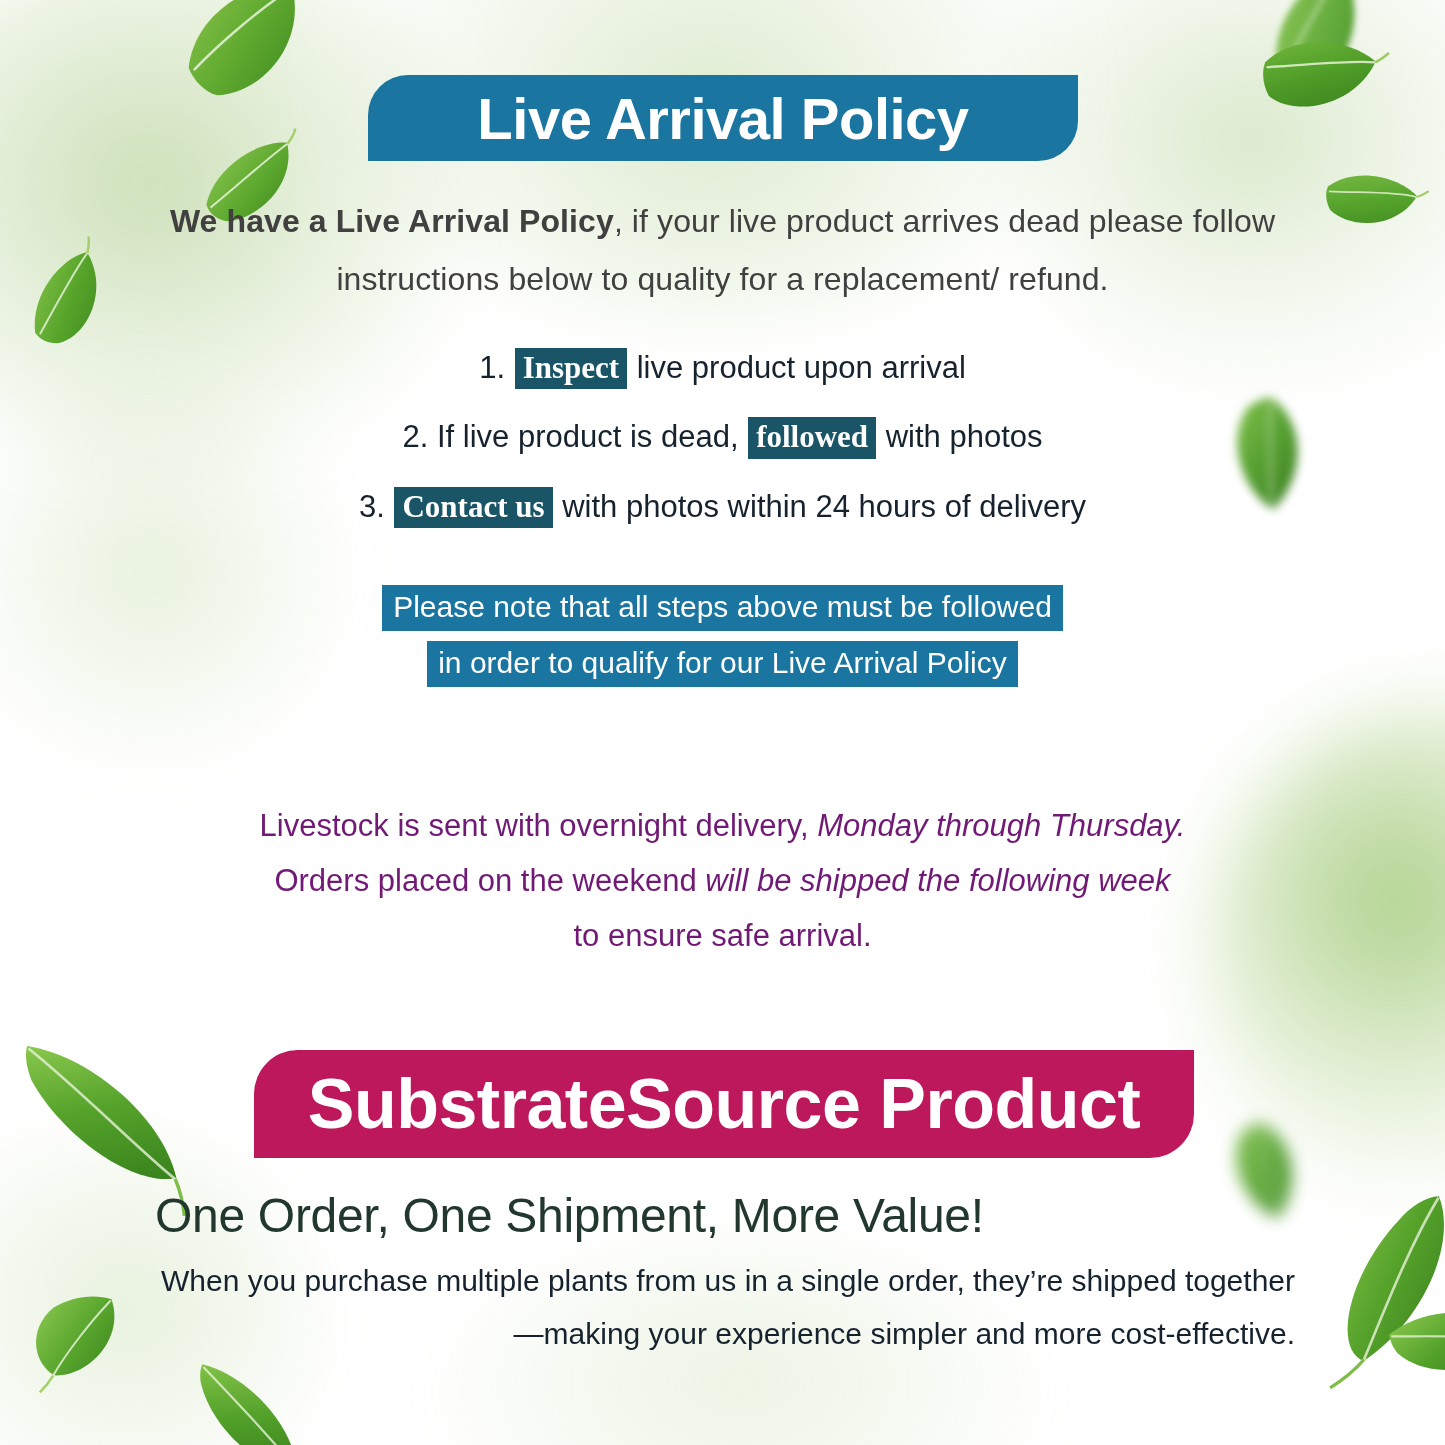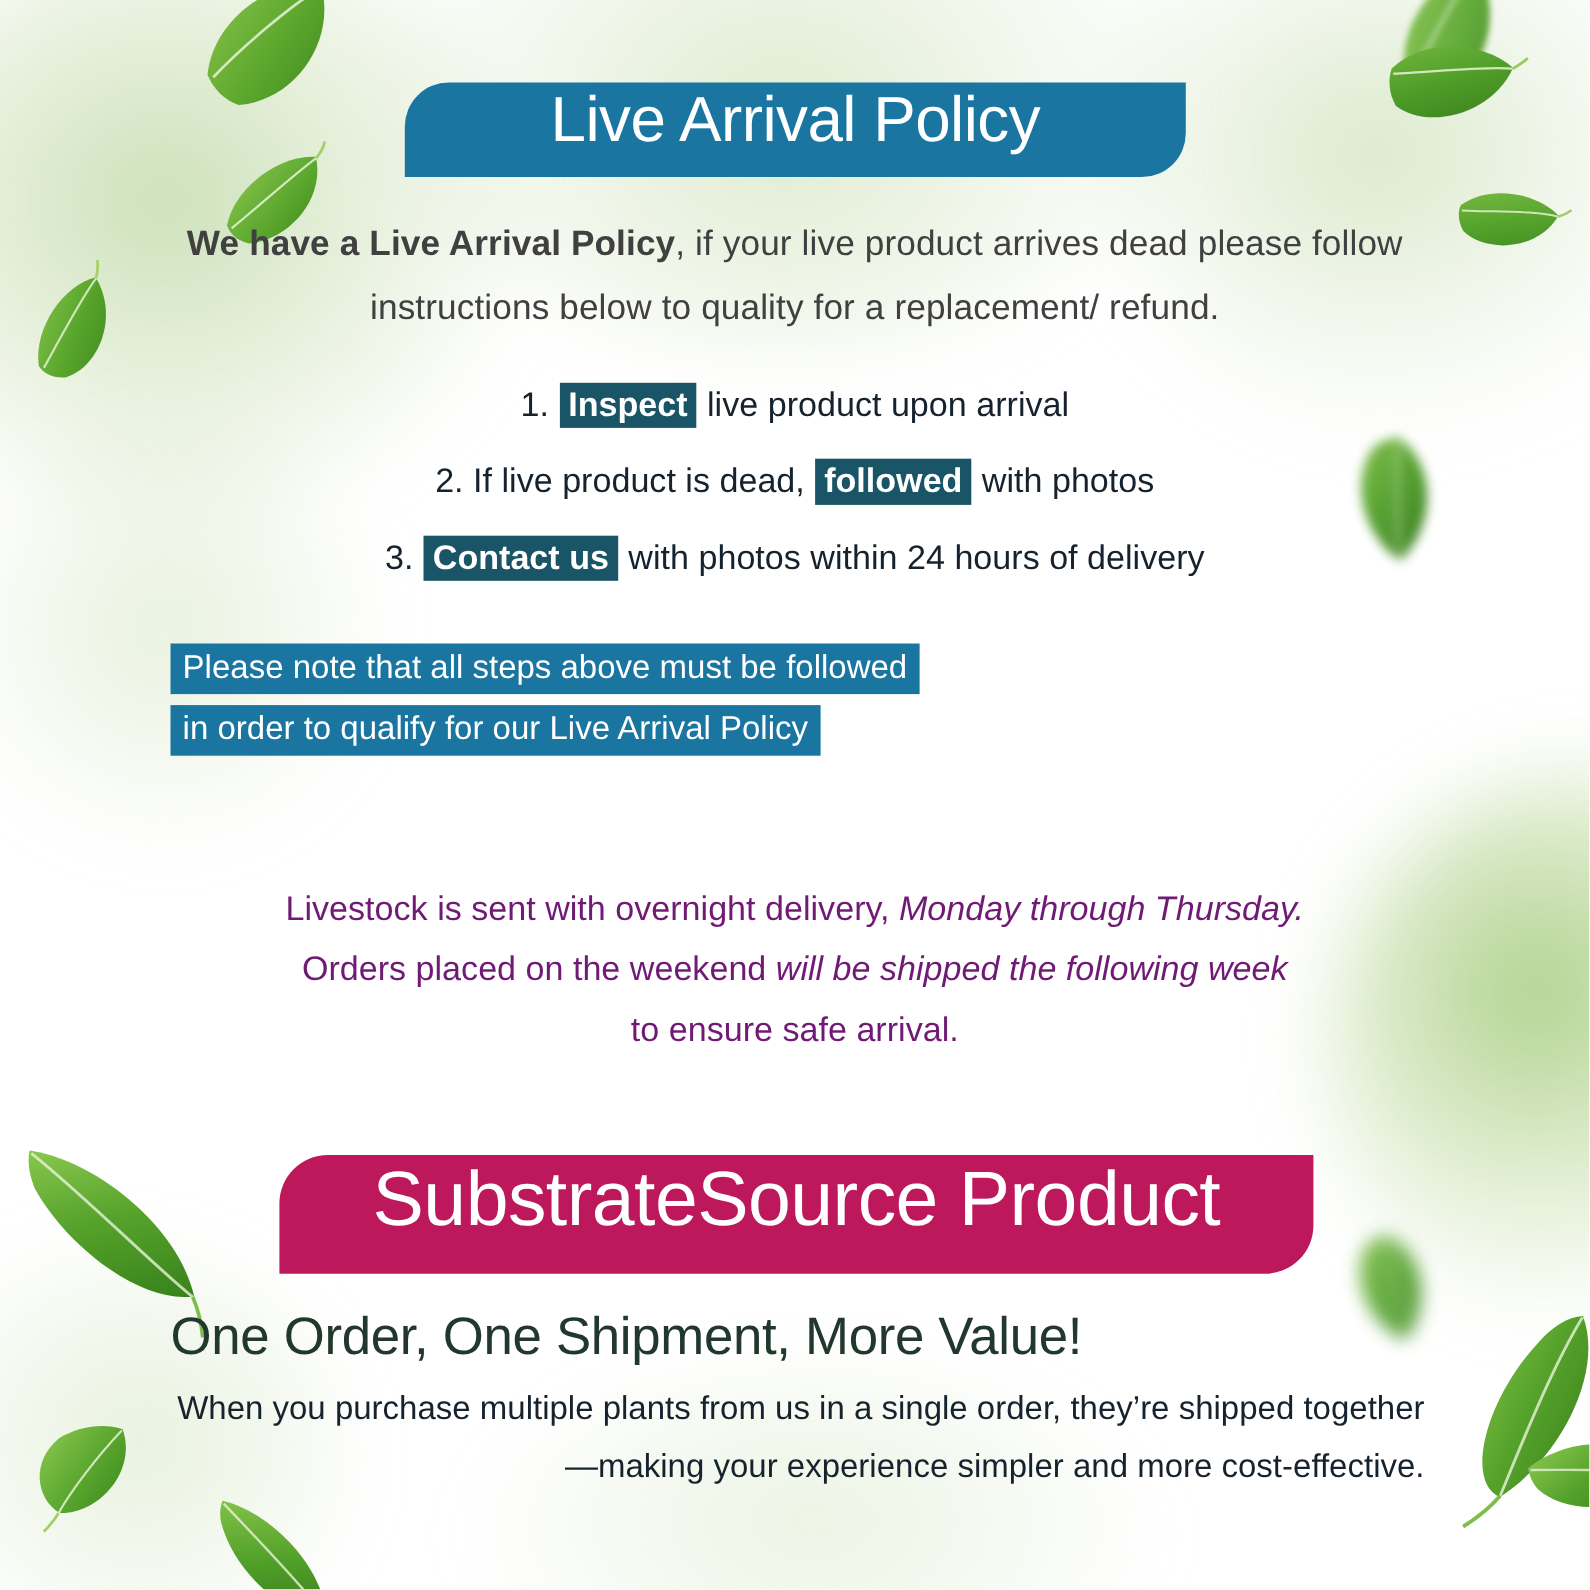--- a/index.html
+++ b/index.html
@@ -75,23 +75,24 @@
   .content {
     position: absolute;
     inset: 0;
     z-index: 5;
   }
 
   
   .banner {
     position: absolute;
     display: flex;
+    align-items: center;
     justify-content: center;
     color: #ffffff;
-    font-weight: normal;
+    font-weight: bold;
     letter-spacing: -0.5px;
     white-space: nowrap;
   }
   .banner-top {
     left: 368px;
     top: 75px;
     width: 710px;
     height: 86px;
     background: #1a76a0;
     border-radius: 40px 0 40px 0;
@@ -138,27 +139,29 @@
   }
   .hl {
     display: inline-block;
     background: #1a5567;
     color: #ffffff;
     font-weight: bold;
     padding: 3px 8px 5px 8px;
     line-height: 1.08;
     vertical-align: baseline;
     margin: 0 1px;
+    font-family: Liberation Serif, serif;
   }
 
   .note {
     position: absolute;
     left: 155px;
     top: 585px;
     width: 1135px;
+    text-align: center;
     font-size: 30px;
     line-height: 1.0;
   }
   .note-line {
     display: inline-block;
     background: #1a76a0;
     color: #ffffff;
     padding: 7px 11px 9px 11px;
     margin-bottom: 10px;
     white-space: nowrap;

